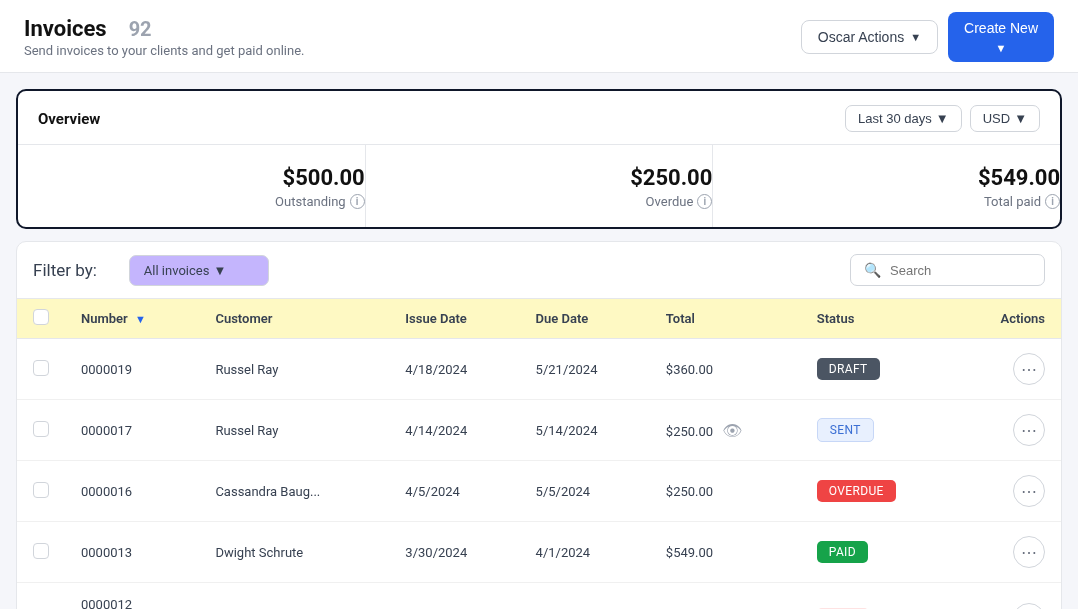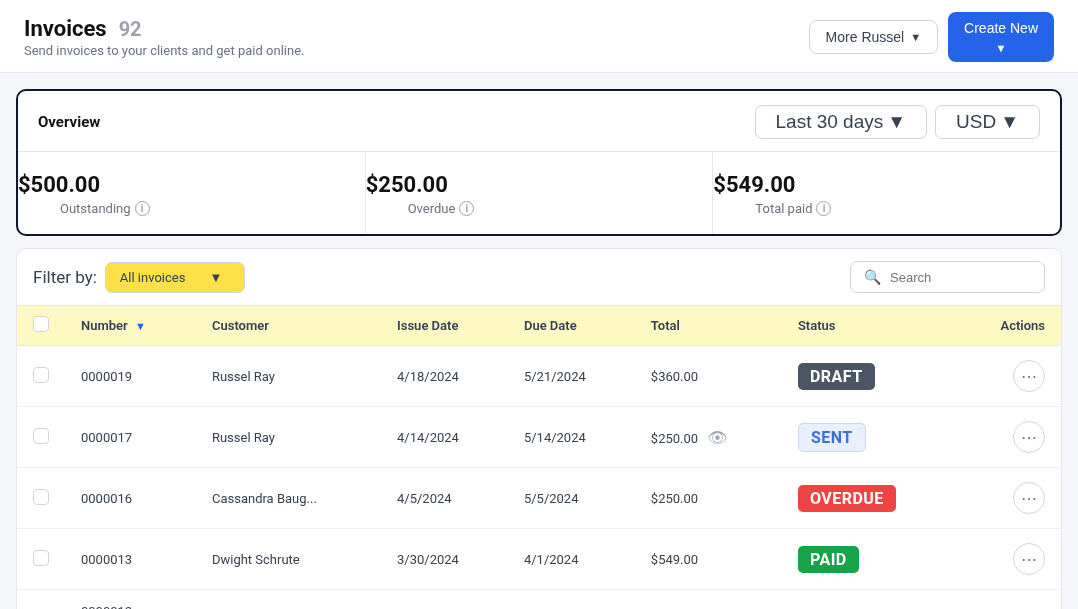--- a/index.html
+++ b/index.html
@@ -1,66 +1,66 @@
 <!DOCTYPE html>
 <html><head>
   <meta charset="utf-8">
   <style>
     * { box-sizing: border-box; margin: 0; padding: 0; }
     body { font-family: -apple-system, BlinkMacSystemFont, 'Segoe UI', Roboto, sans-serif; background: #f5f6fa; color: #222; font-size: 14px; }
 
     .header { display: flex; align-items: center; justify-content: space-between; padding: 12px 24px 10px 24px; background: #fff; border-bottom: 1px solid #e5e7eb; }
     .header-left {}
-    .header-title { display: flex; align-items: flex-end; gap: 12px; }
+    .header-title { display: flex; align-items: flex-end; gap: 22px; }
     .header-title h1 { font-size: 22px; font-weight: 700; color: #111; }
     .header-count { font-size: 20px; font-weight: 700; color: #9ca3af; }
     .header-subtitle { font-size: 13px; color: #6b7280; margin-top: 2px; }
     .header-actions { display: flex; gap: 10px; align-items: center; }
     .btn-more-actions { display: flex; align-items: center; gap: 6px; padding: 8px 16px; border: 1.5px solid #d1d5db; border-radius: 8px; background: #fff; color: #374151; font-size: 14px; cursor: pointer; font-weight: 500; }
     .btn-create-new { display: flex; align-items: center; gap: 6px; padding: 8px 16px; border: none; border-radius: 8px; background: #2563eb; color: #fff; font-size: 14px; cursor: pointer; font-weight: 500; flex-direction: column; }
     .chevron { font-size: 11px; }
 
     .overview-section { background: #fff; margin: 16px 16px 0 16px; border-radius: 10px; border: 2px solid #0f172a; }
     .overview-header { display: flex; align-items: center; justify-content: space-between; padding: 14px 20px 12px 20px; border-bottom: 1px solid #e5e7eb; }
     .overview-title { font-weight: 700; font-size: 15px; color: #111; }
     .overview-controls { display: flex; gap: 8px; align-items: center; }
-    .select-btn { display: flex; align-items: flex-end; gap: 4px; padding: 5px 20px; border: 1.5px solid #d1d5db; border-radius: 7px; background: #fff; font-size: 19px; color: #374151; cursor: pointer; }
+    .select-btn { display: flex; align-items: flex-end; gap: 4px; padding: 5px 12px; border: 1.5px solid #d1d5db; border-radius: 7px; background: #fff; font-size: 13px; color: #374151; cursor: pointer; }
 
     .overview-stats { display: flex; align-items: stretch; }
-    .stat-item { flex: 1; display: flex; flex-direction: column; align-items: flex-start; justify-content: center; padding: 20px 0 18px 0; }
+    .stat-item { flex: 1; display: flex; flex-direction: column; align-items: flex-end; justify-content: center; padding: 20px 0 18px 0; }
     .stat-item + .stat-item { border-left: 1px solid #e5e7eb; }
     .stat-amount { font-size: 22px; font-weight: 700; color: #111; margin-bottom: 4px; }
     .stat-label { font-size: 13px; color: #6b7280; display: flex; align-items: center; gap: 4px; margin-left: 42px; }
     .info-icon { display: inline-flex; align-items: center; justify-content: center; width: 15px; height: 15px; border-radius: 50%; border: 1.5px solid #9ca3af; color: #9ca3af; font-size: 10px; font-weight: 700; cursor: pointer; }
 
     .table-section { background: #fff; margin: 12px 16px 0 16px; border-radius: 10px; border: 1px solid #e5e7eb; overflow: hidden; }
     .table-filters { display: flex; align-items: center; justify-content: space-between; padding: 12px 16px; border-bottom: 1px solid #e5e7eb; }
     .filter-label { font-size: 17px; color: #374151; margin-right: 8px; }
     .filter-left { display: flex; align-items: center; }
-    .filter-select { display: flex; align-items: center; gap: 24px; padding: 7px 14px; border: 1.5px solid #d1d5db; border-radius: 7px; background: #fde047; font-size: 13px; color: #374151; cursor: pointer; min-width: 140px; }
+    .filter-select { display: flex; align-items: center; gap: 4px; padding: 7px 14px; border: 1.5px solid #d1d5db; border-radius: 7px; background: #c4b5fd; font-size: 13px; color: #374151; cursor: pointer; min-width: 140px; margin-left: 24px; }
     .search-box { display: flex; align-items: center; gap: 8px; padding: 7px 14px; border: 1.5px solid #d1d5db; border-radius: 7px; background: #fff; min-width: 180px; }
     .search-box input { border: none; outline: none; font-size: 13px; color: #374151; background: transparent; width: 140px; }
     .search-icon-svg { color: #9ca3af; font-size: 14px; }
 
     table { width: 100%; border-collapse: collapse; }
     thead tr { background: #fef9c3; margin-top: 35px; }
     thead th { text-align: left; padding: 10px 16px; font-size: 13px; font-weight: 600; color: #374151; border-bottom: 1px solid #e5e7eb; }
     thead th.checkbox-col { width: 40px; }
     thead th.actions-col { text-align: right; }
 
     tbody tr { border-bottom: 1px solid #f0f0f0; background: #fff; }
     tbody td { padding: 14px 16px; font-size: 13px; color: #374151; vertical-align: middle; }
     tbody td.number-cell { color: #374151; }
     tbody td.number-cell .recurring-info { font-size: 11px; color: #9ca3af; margin-top: 2px; }
     tbody td.actions-col { text-align: right; }
 
     .checkbox { width: 16px; height: 16px; border: 1.5px solid #d1d5db; border-radius: 4px; cursor: pointer; appearance: none; background: #fff; display: inline-block; }
     .sort-icon { color: #2563eb; margin-left: 4px; font-size: 11px; }
 
-    .badge { display: inline-block; padding: 4px 12px; border-radius: 5px; font-size: 16px; font-weight: 700; text-transform: uppercase; letter-spacing: 0.03em; }
+    .badge { display: inline-block; padding: 4px 12px; border-radius: 5px; font-size: 12px; font-weight: 400; text-transform: uppercase; letter-spacing: 0.03em; }
     .badge-draft { background: #4b5563; color: #fff; }
     .badge-sent { background: #e8f0fe; color: #3b6fd4; border: 1px solid #c7d7f7; }
     .badge-overdue { background: #ef4444; color: #fff; }
     .badge-paid { background: #16a34a; color: #fff; }
     .badge-void { background: #fee2e2; color: #dc2626; }
 
     .actions-dots { display: inline-flex; align-items: center; justify-content: center; width: 32px; height: 32px; border-radius: 50%; border: 1.5px solid #d1d5db; cursor: pointer; color: #6b7280; font-size: 16px; background: #fff; }
 
     .eye-icon { color: #9ca3af; font-size: 16px; margin-left: 6px; }
   </style>
@@ -70,21 +70,21 @@
 <div class="header">
   <div class="header-left">
     <div class="header-title">
       <h1>Invoices</h1>
       <span class="header-count">92</span>
     </div>
     <div class="header-subtitle">Send invoices to your clients and get paid online.</div>
   </div>
   <div class="header-actions">
     <button class="btn-more-actions">
-      <span>More Russel</span>
+      <span>Oscar Actions</span>
       <span class="chevron">▼</span>
     </button>
     <button class="btn-create-new">
       <span>Create New</span>
       <span class="chevron">▼</span>
     </button>
   </div>
 </div>
 
 <div class="overview-section">

